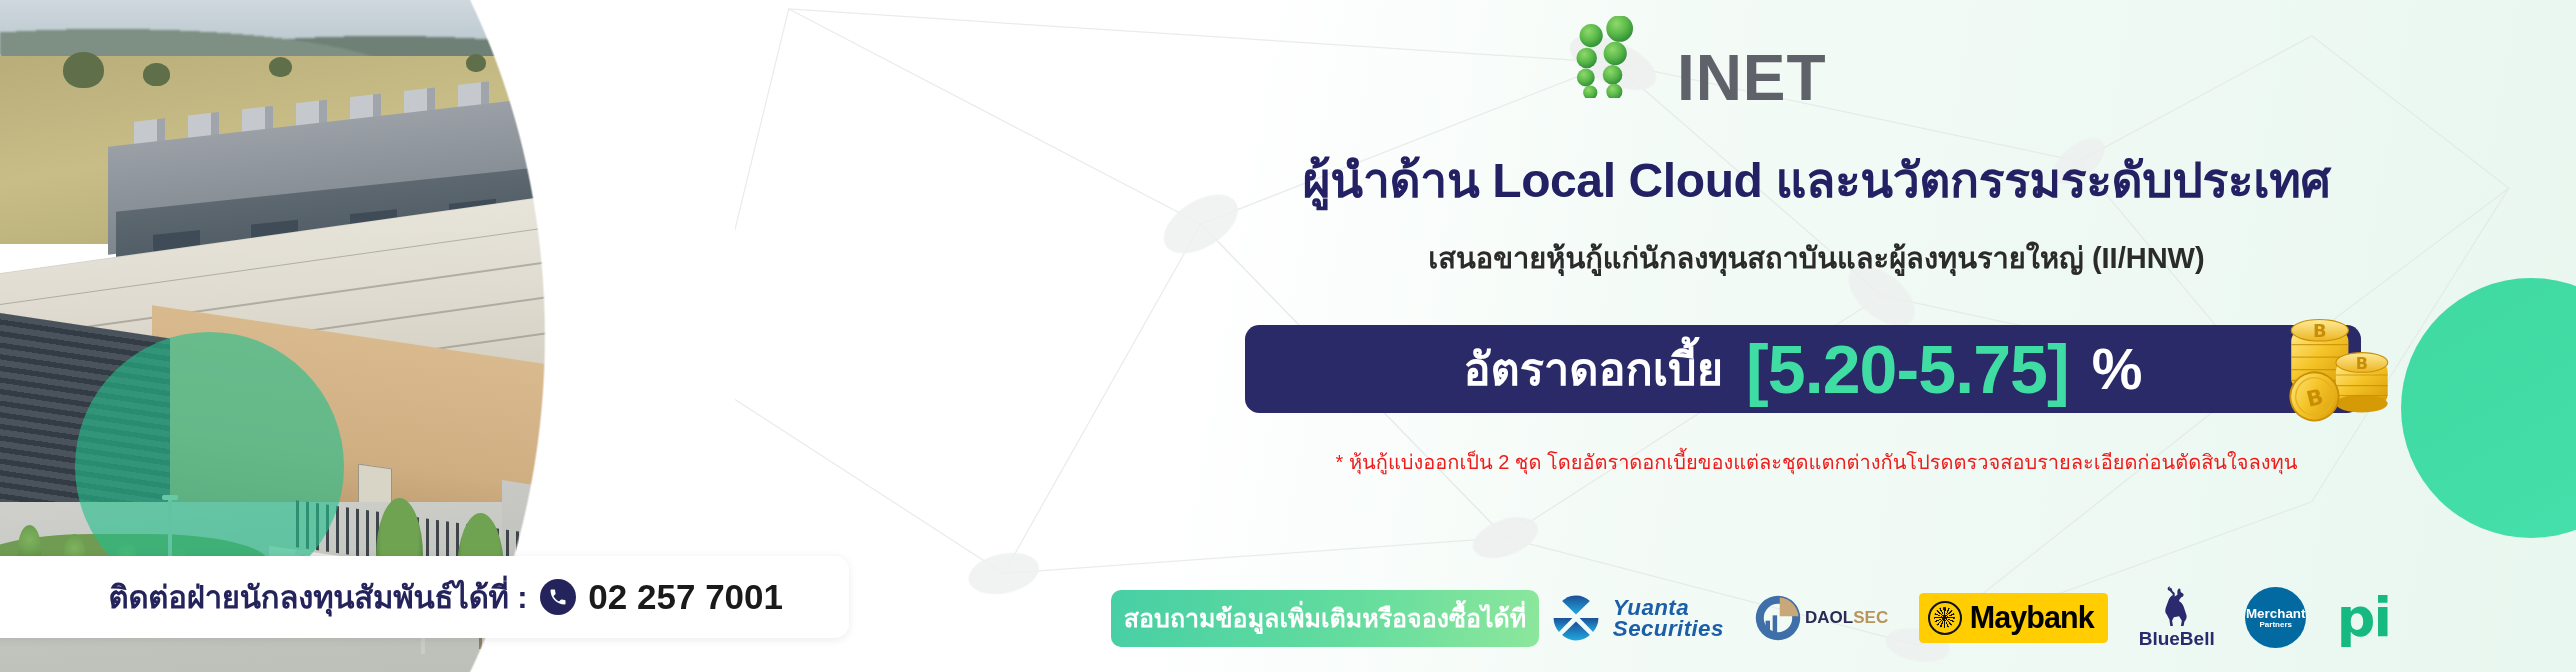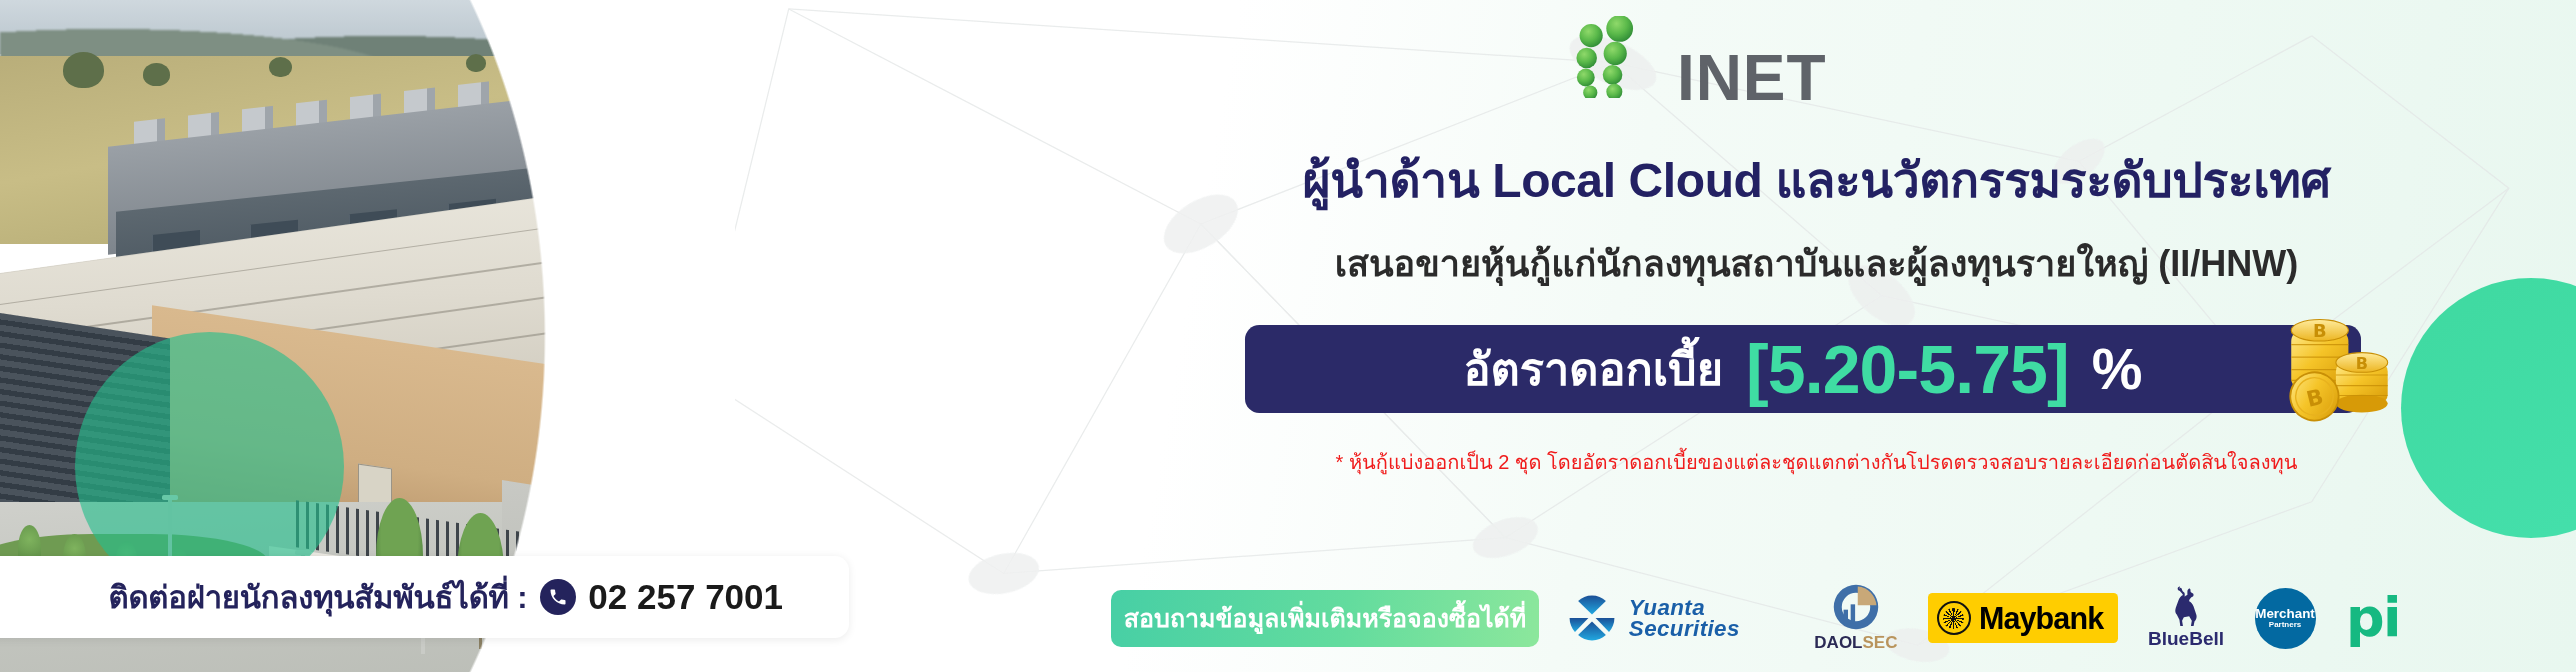--- a/index.html
+++ b/index.html
@@ -108,55 +108,55 @@
   
   .content { position:absolute; left:1057px; top:0; width:1519px; height:672px; }
 
   .logo { position:absolute; left:502px; top:16px; width:323px; height:82px; }
   .logo .inet-text { position:absolute; left:118px; top:25px; font-size:64px; font-weight:700;
     letter-spacing:0.9px; color:#5f6369; font-family:"Liberation Sans",sans-serif; }
 
   .headline { position:absolute; left:0; top:142px; width:100%; text-align:center;
     font-size:48px; font-weight:700; color:#232163; white-space:nowrap; letter-spacing:-0.4px; }
   .subhead { position:absolute; left:0; top:235px; width:100%; text-align:center;
-    font-size:36px; font-weight:700; color:#2b2b2b; white-space:nowrap; }
+    font-size:29px; font-weight:700; color:#2b2b2b; white-space:nowrap; }
 
   .rate-box { position:absolute; left:188px; top:325px; width:1116px; height:88px;
     background:#2b2a68; border-radius:14.3px;
     display:flex; align-items:center; justify-content:center; gap:23px; }
   .rate-label { font-size:45px; font-weight:700; color:#fff; white-space:nowrap; }
   .rate-value { font-size:68px; font-weight:700; color:#3fdca3; white-space:nowrap;
     line-height:1; letter-spacing:-0.9px; }
   .rate-pct { font-size:57px; font-weight:700; color:#fff; line-height:1; }
   .coins { position:absolute; right:-41px; top:-34px; width:134px; height:134px; }
 
   .note { position:absolute; left:0; top:446px; width:100%; text-align:center;
     font-size:20px; font-weight:400; color:#f01c1c; white-space:nowrap; }
   .date-line { position:absolute; left:0; top:502px; width:100%; text-align:center;
     font-size:39px; font-weight:700; color:#3b3b3b; white-space:nowrap; }
 
   .cta-row { position:absolute; left:54px; top:582px; width:1434px; height:72px;
-    display:flex; align-items:center; gap:27px; }
+    display:flex; align-items:center; gap:11px; }
   .cta-btn { width:428px; height:57px; border-radius:10px; flex:none;
     background:linear-gradient(100deg,#47cfa5 0%,#63dc9e 55%,#8ce79c 100%);
     display:flex; align-items:center; justify-content:center;
     color:#fff; font-size:25px; font-weight:600; white-space:nowrap; cursor:pointer; }
 
   .brokers { display:flex; align-items:center; gap:30.5px; }
   .broker { display:flex; align-items:center; justify-content:center; flex:none; }
 
   
   .yuanta { gap:10.8px; }
   .yuanta-mark { width:52px; height:52px; position:relative; }
   .yuanta-txt { line-height:.95; font-style:italic; font-weight:700; color:#1a5fa8; }
   .yuanta-txt .l1 { font-size:22.4px; display:block; letter-spacing:0.4px; }
   .yuanta-txt .l2 { font-size:22.4px; display:block; letter-spacing:0.4px; }
 
   
-  .daol { flex-direction:column; gap:2.7px;margin-left:44px; }
+  .daol { gap:2.7px; }
   .daol-mark { width:48px; height:48px; position:relative; }
   .daol-txt { font-size:17px; font-weight:700; white-space:nowrap; }
   .daol-txt .a { color:#2b2a55; } .daol-txt .b { color:#b9945c; font-weight:600; }
 
   
   .maybank { background:#ffcd00; border-radius:4.5px; padding:7.2px 14.3px 7.2px 9px; gap:8px; }
   .mb-tiger { width:34px; height:34px; border-radius:50%; border:2.7px solid #111;
     position:relative; background:#ffcd00; flex:none; }
   .mb-tiger::after { content:""; position:absolute; inset:4.5px; border-radius:50%;
     background:repeating-conic-gradient(from 0deg,#111 0 9deg,#ffcd00 9deg 22deg); }

